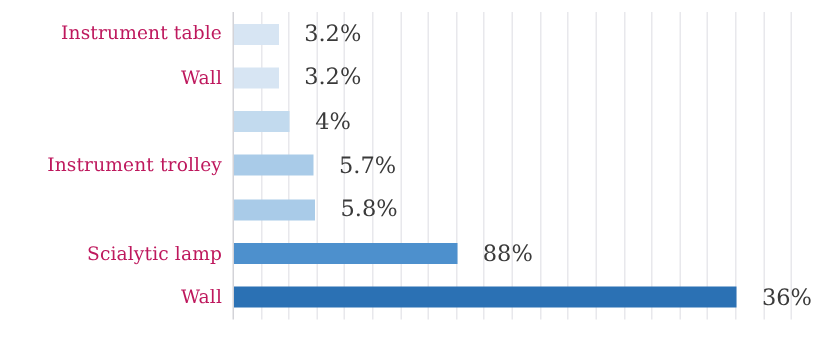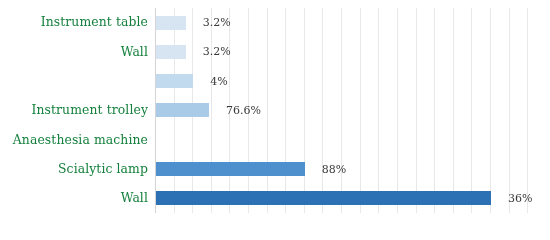--- a/index.html
+++ b/index.html
@@ -53,39 +53,39 @@
     display: flex;
     align-items: center;
   }
   .cat-label {
     position: absolute;
     left: 0;
     width: 148px;
     text-align: right;
     font-size: 12.4px;
     line-height: 1;
-    color: #15803d;
+    color: #be185d;
     white-space: nowrap;
     letter-spacing: 0.1px;
   }
   .bar-wrap {
     position: absolute;
     left: 156px;
     top: 0;
     height: 100%;
     right: 0;
     display: flex;
     align-items: center;
   }
   .bar {
     height: 14px;
     display: block;
   }
   .val-label {
-    font-size: 11px;
+    font-size: 15px;
     line-height: 1;
     color: #3a3a3a;
     white-space: nowrap;
     margin-left: 17px;
   }
 </style>
 </head>
 <body>
 
 <div id="chart-root">
@@ -132,25 +132,28 @@
       <div class="bar-row">
         <div class="bar-wrap">
           <div class="bar" style="width: 37.2182px; background: rgb(194, 218, 238);"></div>
           <div class="val-label">4%</div>
         </div>
       </div>
       <div class="bar-row">
         <div class="cat-label">Instrument trolley</div>
         <div class="bar-wrap">
           <div class="bar" style="width: 53.036px; background: rgb(169, 203, 232);"></div>
-          <div class="val-label">76.6%</div>
+          <div class="val-label">5.7%</div>
         </div>
       </div>
       <div class="bar-row">
-        <div class="cat-label">Anaesthesia machine</div>
+        <div class="bar-wrap">
+          <div class="bar" style="width: 53.9664px; background: rgb(169, 203, 232);"></div>
+          <div class="val-label">5.8%</div>
+        </div>
       </div>
       <div class="bar-row">
         <div class="cat-label">Scialytic lamp</div>
         <div class="bar-wrap">
           <div class="bar" style="width: 148.873px; background: rgb(77, 144, 205);"></div>
           <div class="val-label">88%</div>
         </div>
       </div>
       <div class="bar-row">
         <div class="cat-label">Wall</div>

